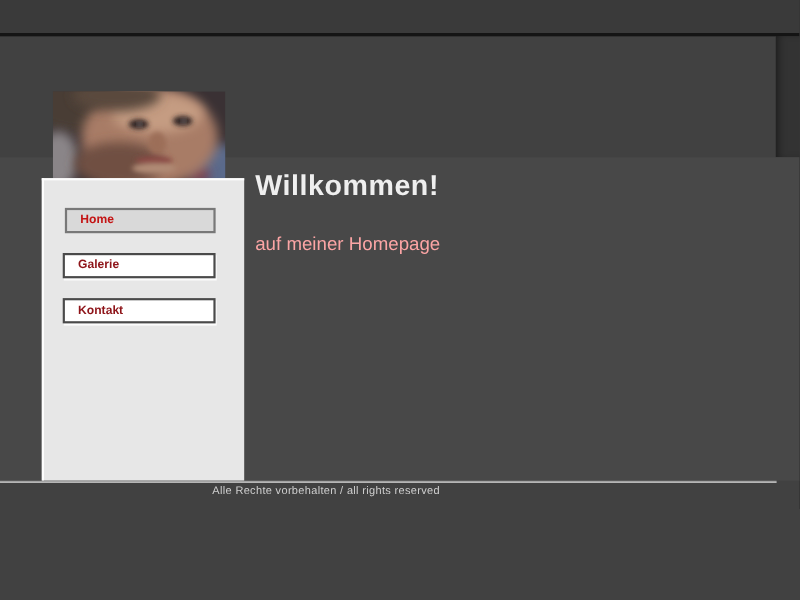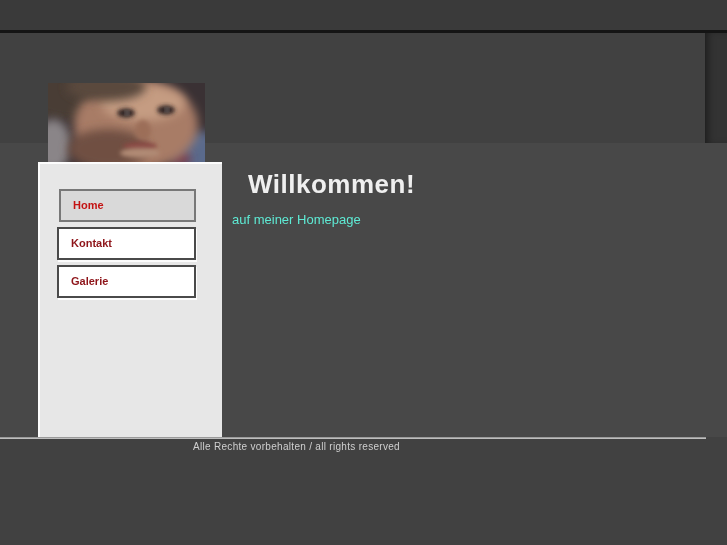--- a/index.html
+++ b/index.html
@@ -30,43 +30,43 @@
   .photo{position:absolute;left:48px;top:83px;width:157px;height:80px;overflow:hidden;}
   .photo svg{display:block;}
   
   .sidebar{
     position:absolute;left:38px;top:162px;width:184px;height:275px;
     background:#e7e7e7;border-left:2px solid #fdfdfd;border-top:2px solid #fdfdfd;
     box-sizing:border-box;
   }
   .nav{padding-top:25px;}
   .navbtn{
-    display:block;box-sizing:border-box;width:139px;margin:0 0 5px 17px;
-    height:33px;line-height:17px;
+    display:block;box-sizing:border-box;width:139px;margin:0 0 18px 17px;
+    height:23px;line-height:17px;
     font-size:11px;font-weight:bold;text-align:left;
     padding:0 0 0 12px;cursor:pointer;
     background:#ffffff;border:2px solid #4a4a4a;
     box-shadow:1px 2px 0 rgba(255,255,255,.85);
     color:var(--link-red,#8e1419);
     font-family:"Liberation Sans", sans-serif;
   }
   .navbtn.active{
     width:137px;margin-left:19px;
     background:#d9d9d9;border:2px solid #787878;
     box-shadow:none;
     color:var(--active-red,#c41414);
   }
   
   .page-title{
     position:absolute;left:232px;top:153px;
     font-size:26px;font-weight:bold;color:#efefef;letter-spacing:.5px;
   }
   .page-subtitle{
     position:absolute;left:232px;top:212px;
-    font-size:13px;color:#5eead4;
+    font-size:17px;color:#fca5a5;
   }
   
   .footer-line{position:absolute;left:0;top:437px;width:706px;height:2px;background:linear-gradient(180deg,#8a8a8a,#cfcfcf);}
   .footer-text{
     position:absolute;left:0;top:441px;width:593px;text-align:center;
     font-size:10px;color:#cfcfcf;letter-spacing:.3px;
   }
 </style>
 </head>
 <body>
@@ -104,24 +104,24 @@
       <circle cx="119" cy="27" r="1.4" fill="#cfd4d8" filter="url(#b2)"></circle>
       <ellipse cx="95" cy="47" rx="8" ry="10" fill="#9c6e59" filter="url(#b2)"></ellipse>
       <ellipse cx="92" cy="63" rx="17" ry="4" fill="#8a4a44" filter="url(#b2)"></ellipse>
       <ellipse cx="92" cy="70" rx="20" ry="5" fill="#b08a74" filter="url(#b2)"></ellipse>
     </svg>
   </div>
 
   <div class="sidebar">
     <nav class="nav">
       <button class="navbtn active">Home</button>
+      <button class="navbtn">Galerie</button>
       <button class="navbtn">Kontakt</button>
-      <button class="navbtn">Galerie</button>
     </nav>
   </div>
 
-  <h1 class="page-title" style="margin:16px;">Willkommen!</h1>
+  <h1 class="page-title" style="margin:0;">Willkommen!</h1>
   <div class="page-subtitle">auf meiner Homepage</div>
 
   <div class="footer-line"></div>
   <div class="footer-text">Alle Rechte vorbehalten / all rights reserved</div>
 
 </div>
 
 </body></html>

